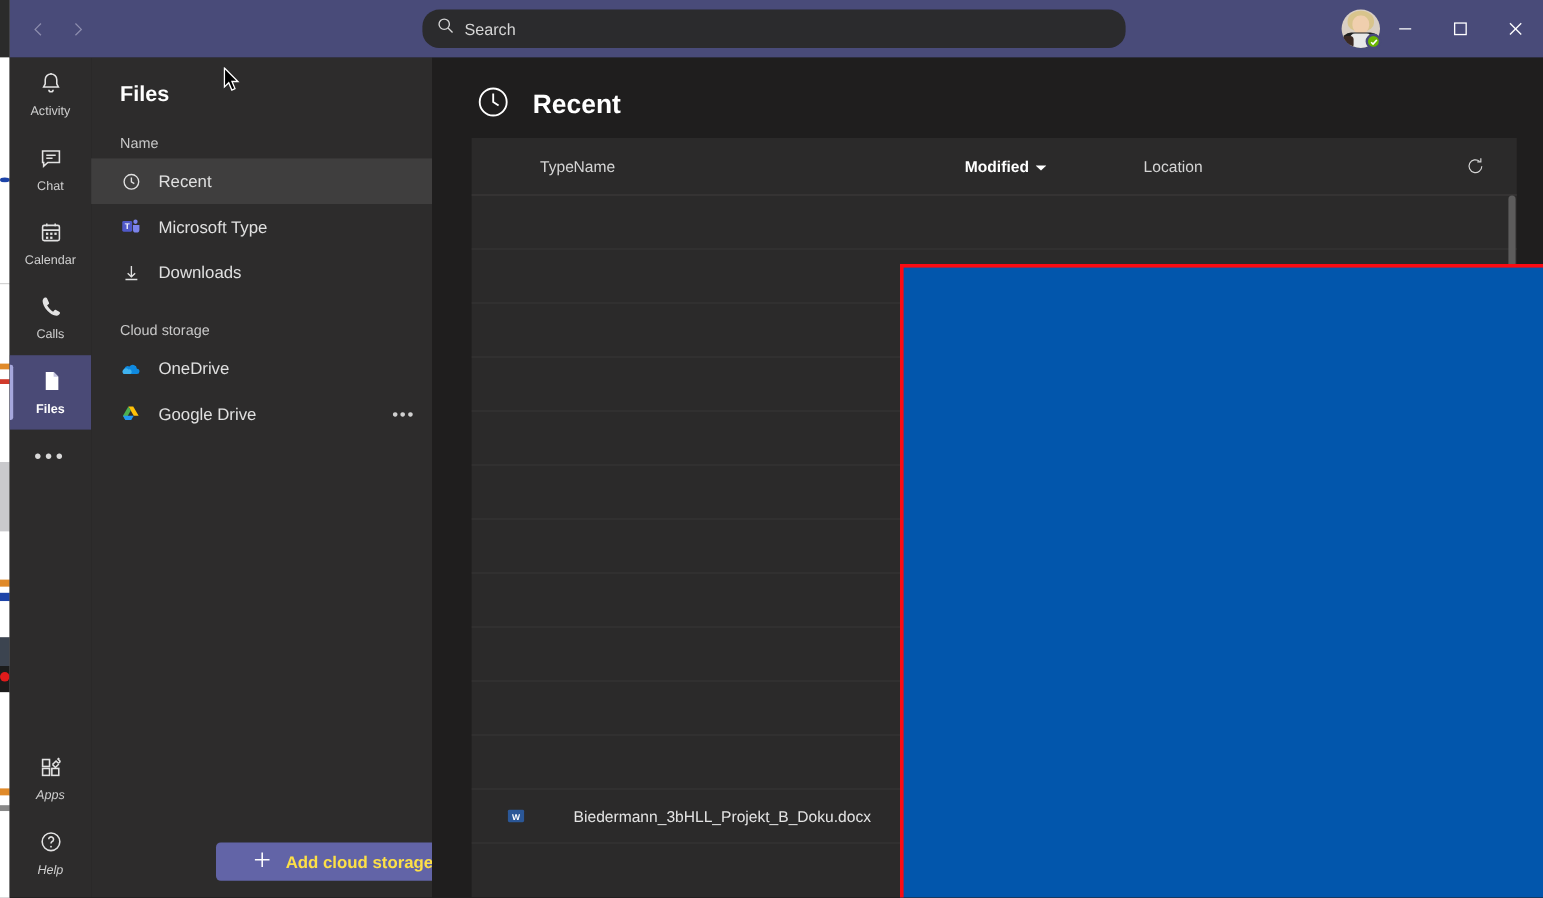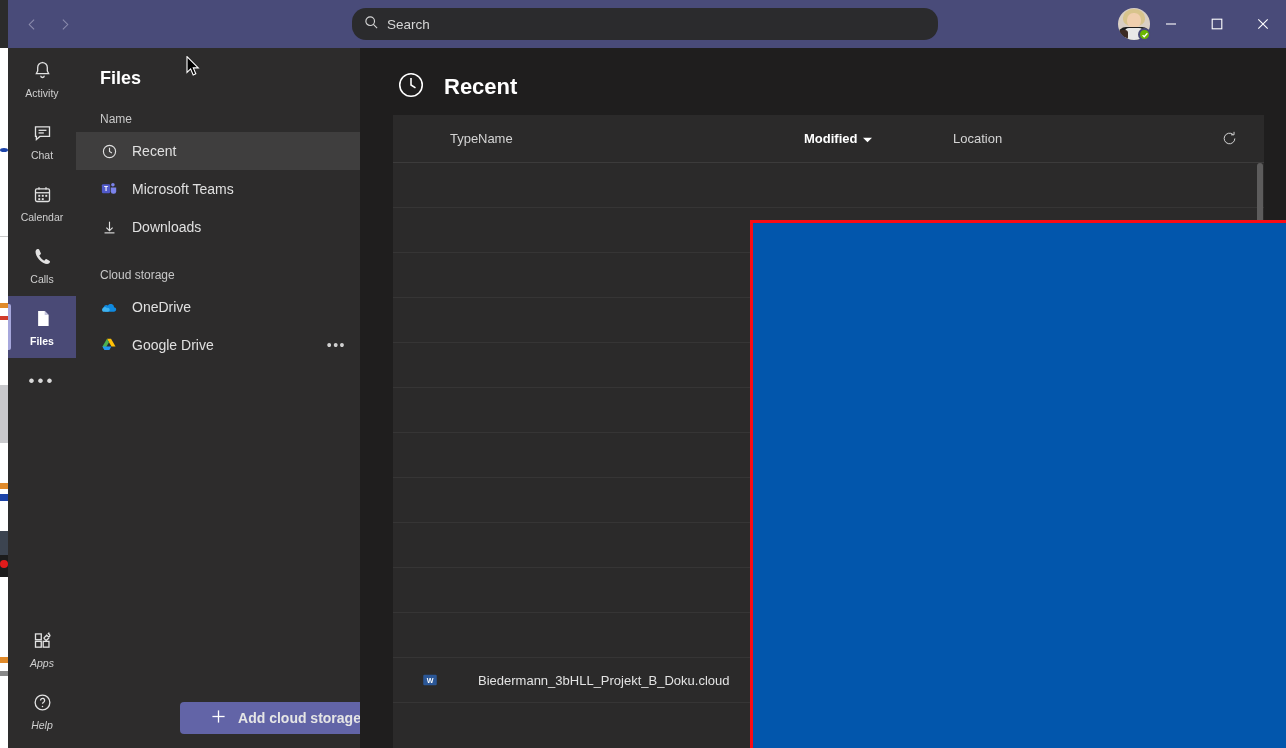--- a/index.html
+++ b/index.html
@@ -108,21 +108,21 @@
   .nav-row {
     height:38px; display:flex; align-items:center; gap:14px;
     padding-left:24px; color:#e0e0e0; font-size:14px;
   }
   .nav-row.selected { background:#3f3e3e; }
   .nav-row .nic { width:18px; height:18px; display:flex; align-items:center; justify-content:center; }
   .nav-row .ntxt { flex:1; }
   .nav-row .dots { margin-right:14px; color:#d0d0d0; letter-spacing:1.5px; font-size:14px; }
   #add-cloud {
     position:absolute; left:104px; bottom:14px; width:212px; height:32px;
-    background:#6264a7; border-radius:4px; color:#e5e5e5;
+    background:#6264a7; border-radius:4px; color:#fde047;
     display:flex; align-items:center; justify-content:center; gap:12px;
     font-size:14px; font-weight:600;
   }
 
   
   #main {
     position:absolute; left:352px; top:48px; width:926px; height:700px;
     background:#1f1e1e;
   }
   #page-head {
@@ -373,21 +373,21 @@
 
       <div class="nav-row">
         <span class="nic">
           <svg width="18" height="18" viewBox="0 0 24 24">
             <rect x="2.5" y="5.5" width="11" height="12" rx="1.6" fill="#5059c9"></rect>
             <text x="8" y="14.6" font-size="9" font-weight="700" fill="#ffffff" text-anchor="middle" font-family="Liberation Sans, sans-serif">T</text>
             <circle cx="17.2" cy="6.4" r="2.4" fill="#7b83eb"></circle>
             <path d="M14.4 10h7.2v5.2a3.2 3.2 0 01-3.2 3.2h-0.8a3.2 3.2 0 01-3.2-3.2z" fill="#7b83eb"></path>
           </svg>
         </span>
-        <span class="ntxt">Microsoft Teams</span>
+        <span class="ntxt">Microsoft Type</span>
       </div>
 
       <div class="nav-row">
         <span class="nic">
           <svg width="17" height="17" viewBox="0 0 24 24" fill="none" stroke="#e0e0e0" stroke-width="1.6">
             <line x1="12" y1="3.8" x2="12" y2="16"></line>
               <path d="M7.6 12.2L12 16.4l4.4-4.2"></path>
             <line x1="5" y1="19.6" x2="19" y2="19.6"></line>
           </svg>
         </span>
@@ -543,21 +543,21 @@
             <span class="c-loc"></span>
             <span class="c-dots"></span>
           </div>
           <div class="file-row">
             <span class="c-type">
               <svg width="18" height="18" viewBox="0 0 24 24">
                 <rect x="3" y="5" width="18" height="14" rx="1.6" fill="#2b5797"></rect>
                 <text x="12" y="16" font-size="9.5" font-weight="700" fill="#ffffff" text-anchor="middle" font-family="Liberation Sans, sans-serif">W</text>
               </svg>
             </span>
-            <span class="c-name">Biedermann_3bHLL_Projekt_B_Doku.cloud</span>
+            <span class="c-name">Biedermann_3bHLL_Projekt_B_Doku.docx</span>
             <span class="c-mod">12/14/20</span>
             <span class="c-loc">Marian_biedermann's OneDrive / Mi...</span>
             <span class="c-dots">•••</span>
           </div>
         </div>
 
       <div id="scrollbar">
         <div class="thumb"></div>
       </div>
     </div>

